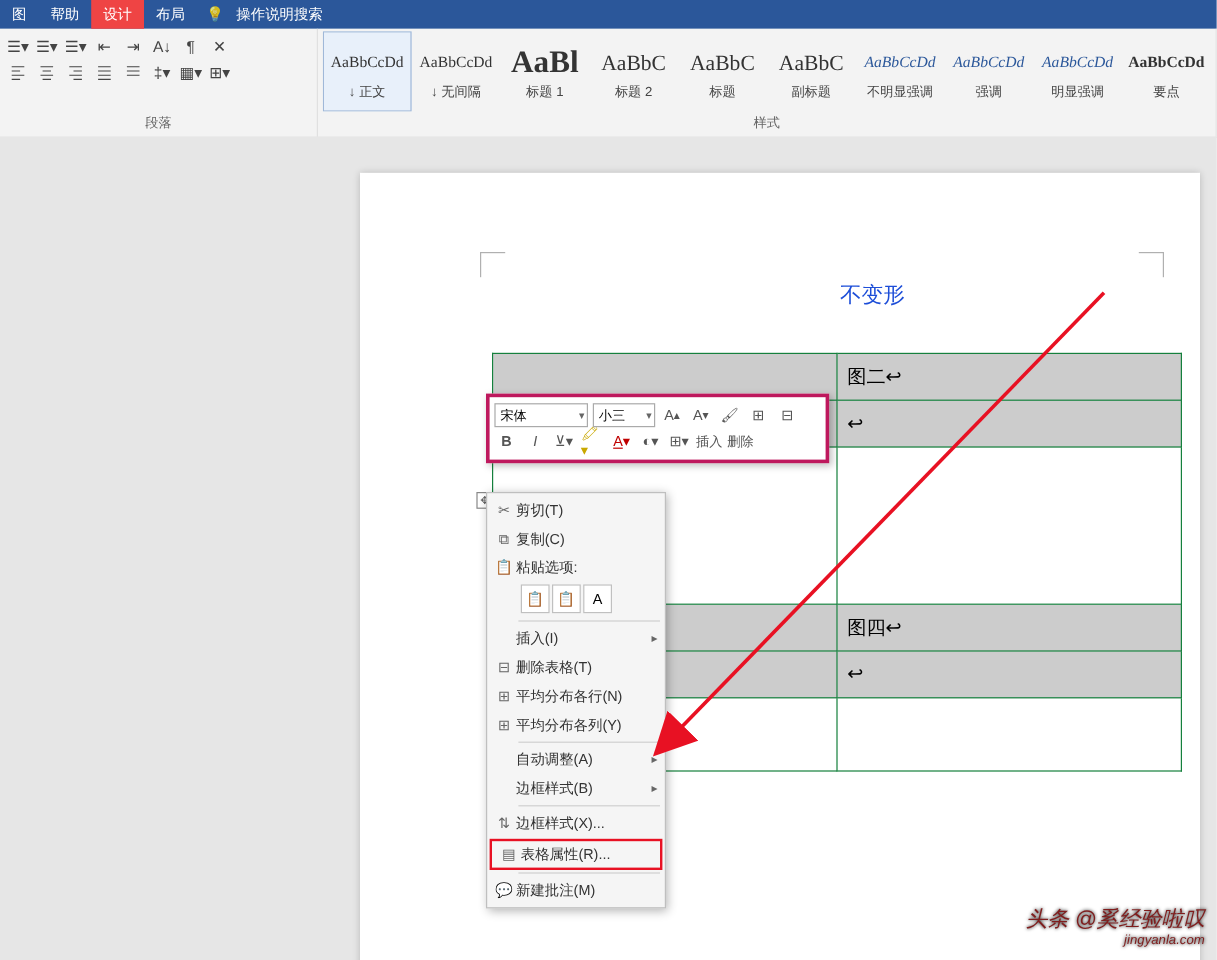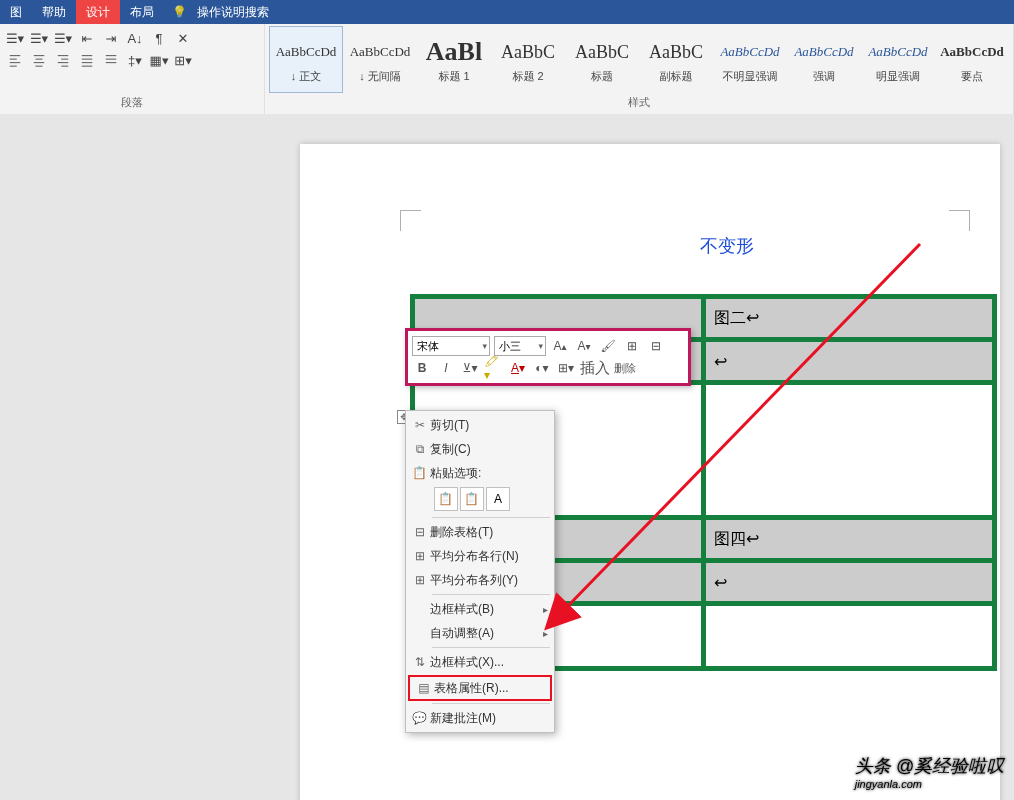--- a/index.html
+++ b/index.html
@@ -19,38 +19,38 @@
 .style-item{width:68px;border:1px solid transparent;display:flex;flex-direction:column;align-items:center;justify-content:center;cursor:pointer;padding:2px}
 .style-item.sel{border:1px solid #a0b8d8;background:#e8f0fa}
 .style-prev{font-family:Liberation Serif, serif;font-size:13px;color:#333;height:34px;display:flex;align-items:center}
 .style-prev.big{font-size:26px;font-weight:bold}
 .style-prev.italic{font-style:italic;color:#2b579a}
 .style-name{font-size:11px;color:#444}
 .doc-area{position:absolute;top:114px;left:0;right:0;bottom:0;background:#e6e6e6}
 .page{position:absolute;left:300px;top:30px;width:700px;height:900px;background:#fff;box-shadow:0 0 6px rgba(0,0,0,.2)}
 .page-text{position:absolute;left:400px;top:90px;font-family:"SimSun",serif;font-size:18px;color:#1d4ed8}
 .tbl{position:absolute;left:110px;top:150px;border-collapse:collapse}
-.tbl td{border:5px solid #15803d;width:270px;height:38px;font-family:"SimSun",serif;font-size:16px;padding:0 8px;background:#ccc}
+.tbl td{border:1px solid #15803d;width:270px;height:38px;font-family:"SimSun",serif;font-size:16px;padding:0 8px;background:#ccc}
 .tbl tr.white td{background:#fff;height:130px;vertical-align:top}
 .tbl tr.white td.short{height:60px}
 .mini-tb{position:absolute;left:405px;top:214px;width:272px;background:#fff;border:3px solid #be185d;box-shadow:2px 2px 6px rgba(0,0,0,.25);padding:4px;font-size:12px}
 .mini-row{display:flex;align-items:center;gap:4px;height:22px}
 .mini-sel{border:1px solid #aaa;background:#fff;height:18px;font-size:11px;padding:0 12px 0 4px;display:flex;align-items:center;position:relative}
 .mini-sel::after{content:"▾";position:absolute;right:2px;font-size:9px;color:#666}
 .mini-btn{width:20px;height:20px;display:flex;align-items:center;justify-content:center;color:#555;cursor:pointer}
 .ctx{position:absolute;left:405px;top:296px;width:148px;background:#f5f5f5;border:1px solid #bfbfbf;box-shadow:2px 2px 8px rgba(0,0,0,.3);padding:2px 0}
 .ctx-item{display:flex;align-items:center;height:24px;padding:0 8px 0 4px;cursor:pointer;font-size:12px;color:#333;position:relative}
 .ctx-item.hl{border:2px solid #e81123;margin:1px 2px;height:22px}
 .ctx-ico{width:20px;display:flex;justify-content:center;color:#666}
 .ctx-sub::after{content:"▸";position:absolute;right:6px;color:#666;font-size:10px}
 .ctx-sep{height:1px;background:#d0d0d0;margin:2px 4px 2px 26px}
 .paste-opts{display:flex;gap:2px;padding:2px 0 4px 28px}
 .paste-opts .po{width:22px;height:22px;border:1px solid #c0c0c0;background:#fff;display:flex;align-items:center;justify-content:center}
 .arrow-svg{position:absolute;left:300px;top:30px;pointer-events:none}
-.watermark{position:absolute;right:10px;bottom:10px;color:#000000;text-shadow:0 0 3px #000;font-size:18px;font-style:italic;}
+.watermark{position:absolute;right:10px;bottom:10px;color:#7f1d1d;text-shadow:0 0 3px #000;font-size:18px;font-style:italic;text-align:right}
 .watermark .small{font-size:11px;display:block}
 .corner{position:absolute;width:20px;height:20px;border-color:#b0b0b0}
 .corner.tl{border-left:1px solid #b0b0b0;border-top:1px solid #b0b0b0}
 .corner.tr{border-right:1px solid #b0b0b0;border-top:1px solid #b0b0b0}
 .move-handle{position:absolute;left:397px;top:296px;width:12px;height:12px;border:1px solid #888;background:#fff;display:flex;align-items:center;justify-content:center;font-size:9px;color:#666}
 u{text-decoration:underline}
 </style>
 </head>
 <body>
 
@@ -210,21 +210,21 @@
           <b>B</b>
         </div>
       <div class="mini-btn">
           <i>I</i>
         </div>
       <div class="mini-btn">⊻▾</div>
       <div class="mini-btn" style="color:#c9a800">🖍▾</div>
       <div class="mini-btn" style="color:#c00000"><u>A</u>▾</div>
       <div class="mini-btn">◐▾</div>
       <div class="mini-btn">⊞▾</div>
-      <div class="mini-btn" style="width:auto;font-size:15px">插入</div>
+      <div class="mini-btn" style="width:auto;font-size:11px">插入</div>
       <div class="mini-btn" style="width:auto;font-size:11px">删除</div>
     </div>
   </div>
 
   <div class="ctx">
     <div class="ctx-item">
         <span class="ctx-ico">✂</span>
         <span>剪切(T)</span>
       </div>
     <div class="ctx-item">
@@ -234,40 +234,44 @@
     <div class="ctx-item">
         <span class="ctx-ico">📋</span>
         <span>粘贴选项:</span>
       </div>
     <div class="paste-opts">
       <div class="po">📋</div>
       <div class="po">📋</div>
       <div class="po">A</div>
     </div>
     <div class="ctx-sep"></div>
+    <div class="ctx-item ctx-sub">
+        <span class="ctx-ico"></span>
+        <span>插入(I)</span>
+      </div>
     <div class="ctx-item">
         <span class="ctx-ico">⊟</span>
         <span>删除表格(T)</span>
       </div>
     <div class="ctx-item">
         <span class="ctx-ico">⊞</span>
         <span>平均分布各行(N)</span>
       </div>
     <div class="ctx-item">
         <span class="ctx-ico">⊞</span>
         <span>平均分布各列(Y)</span>
       </div>
     <div class="ctx-sep"></div>
     <div class="ctx-item ctx-sub">
         <span class="ctx-ico"></span>
-        <span>边框样式(B)</span>
+        <span>自动调整(A)</span>
       </div>
     <div class="ctx-item ctx-sub">
         <span class="ctx-ico"></span>
-        <span>自动调整(A)</span>
+        <span>边框样式(B)</span>
       </div>
     <div class="ctx-sep"></div>
     <div class="ctx-item">
         <span class="ctx-ico">⇅</span>
         <span>边框样式(X)...</span>
       </div>
     <div class="ctx-item hl">
         <span class="ctx-ico">▤</span>
         <span>表格属性(R)...</span>
       </div>

